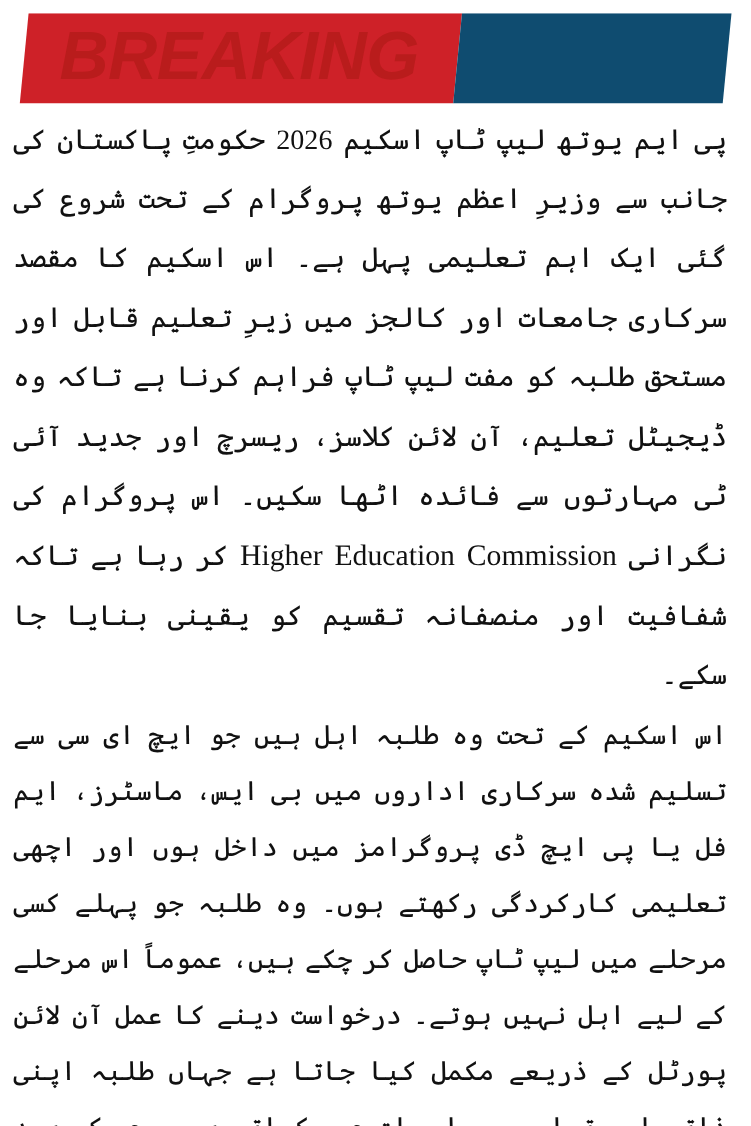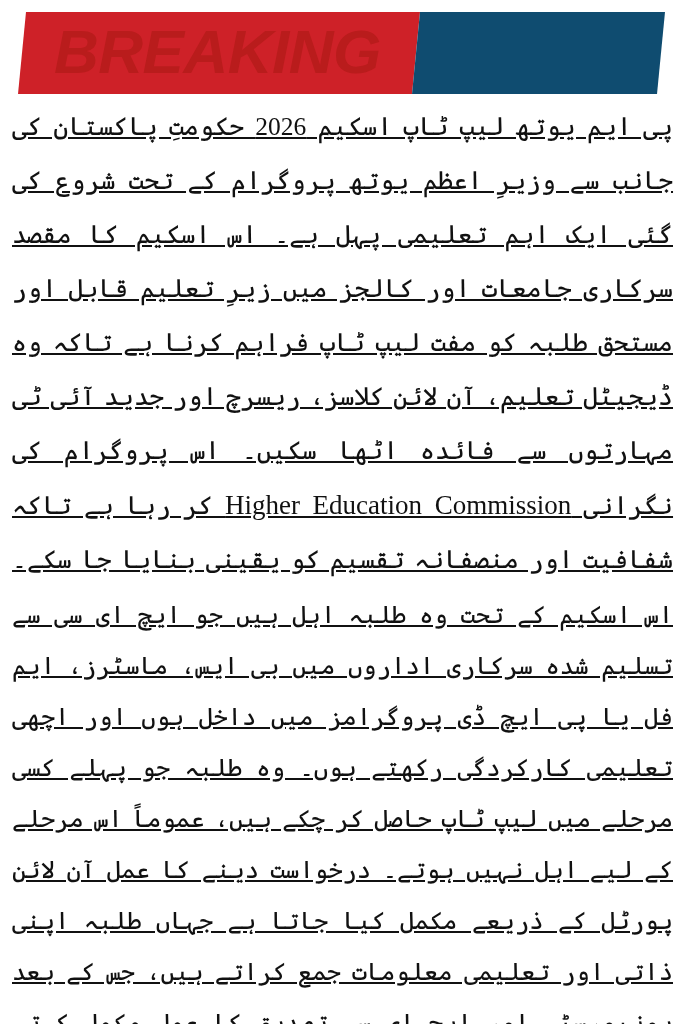--- a/index.html
+++ b/index.html
@@ -82,31 +82,30 @@
     top: 100px;
     width: 683px;
     padding: 0 10px 0 12px;
     box-sizing: border-box;
     direction: rtl;
     text-align: justify;
     text-align-last: justify;
   }
 
   .para {
-    margin: 0 0 2px 0;
+    margin: 0 12px 2px 0;
     font-family: "Liberation Serif", "DejaVu Serif", serif;
     font-size: 25px;
     line-height: 53px;
     color: #111111;
     word-spacing: 2px;
     text-align: justify;
     text-align-last: justify;
     direction: rtl;
     unicode-bidi: plaintext;
-    text-decoration: underline;
   }
 
   .para.p1 { font-size: 25.5px; line-height: 54px; }
   .para.p2 { font-size: 24.5px; line-height: 51px; }
 
   .en {
     font-family: "Liberation Serif", "DejaVu Serif", serif;
     font-style: normal;
     font-weight: 400;
     direction: ltr;

